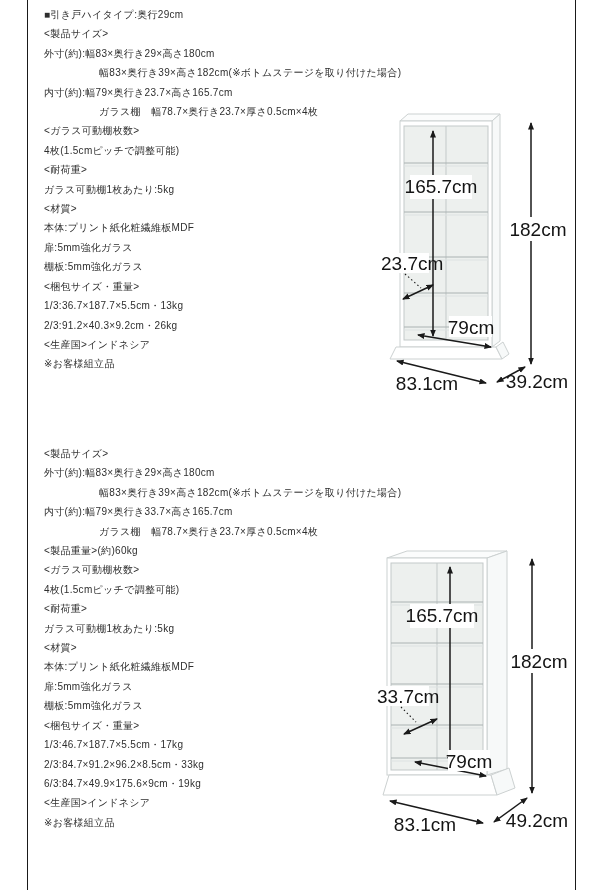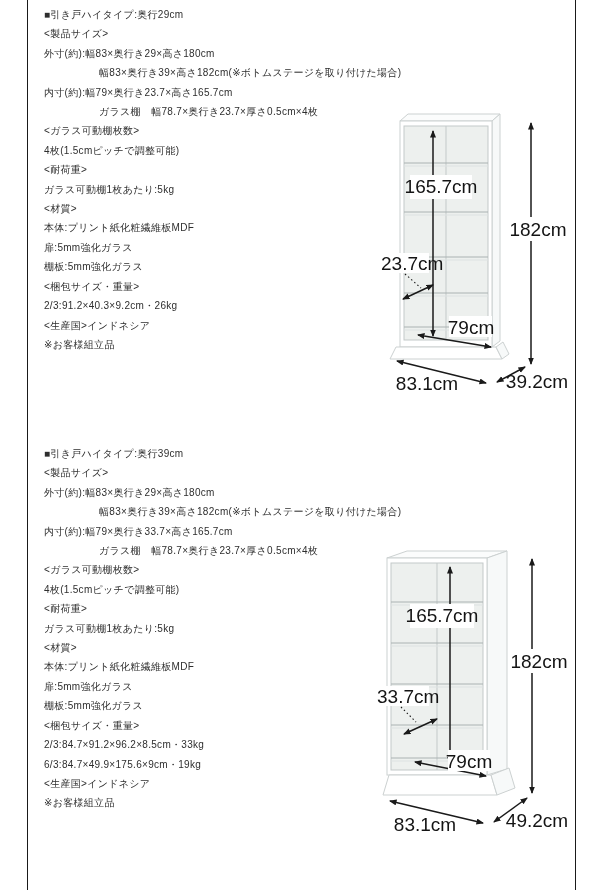--- a/index.html
+++ b/index.html
@@ -49,43 +49,45 @@
         <div class="spec-line indent">ガラス棚　幅78.7×奥行き23.7×厚さ0.5cm×4枚</div>
         <div class="spec-line">&lt;ガラス可動棚枚数&gt;</div>
         <div class="spec-line">4枚(1.5cmピッチで調整可能)</div>
         <div class="spec-line">&lt;耐荷重&gt;</div>
         <div class="spec-line">ガラス可動棚1枚あたり:5kg</div>
         <div class="spec-line">&lt;材質&gt;</div>
         <div class="spec-line">本体:プリント紙化粧繊維板MDF</div>
         <div class="spec-line">扉:5mm強化ガラス</div>
         <div class="spec-line">棚板:5mm強化ガラス</div>
         <div class="spec-line">&lt;梱包サイズ・重量&gt;</div>
+        <div class="spec-line">1/3:36.7×187.7×5.5cm・13kg</div>
         <div class="spec-line">2/3:91.2×40.3×9.2cm・26kg</div>
         <div class="spec-line">&lt;生産国&gt;インドネシア</div>
         <div class="spec-line">※お客様組立品</div>
       </div>
   </div>
 
   <div class="spec sec2">
-    <div class="spec-line">■引き戸ハイタイプ:奥行39cm</div>
     <div>
         <div class="spec-line">&lt;製品サイズ&gt;</div>
         <div class="spec-line">外寸(約):幅83×奥行き29×高さ180cm</div>
         <div class="spec-line indent">幅83×奥行き39×高さ182cm(※ボトムステージを取り付けた場合)</div>
         <div class="spec-line">内寸(約):幅79×奥行き33.7×高さ165.7cm</div>
         <div class="spec-line indent">ガラス棚　幅78.7×奥行き23.7×厚さ0.5cm×4枚</div>
+        <div class="spec-line">&lt;製品重量&gt;(約)60kg</div>
         <div class="spec-line">&lt;ガラス可動棚枚数&gt;</div>
         <div class="spec-line">4枚(1.5cmピッチで調整可能)</div>
         <div class="spec-line">&lt;耐荷重&gt;</div>
         <div class="spec-line">ガラス可動棚1枚あたり:5kg</div>
         <div class="spec-line">&lt;材質&gt;</div>
         <div class="spec-line">本体:プリント紙化粧繊維板MDF</div>
         <div class="spec-line">扉:5mm強化ガラス</div>
         <div class="spec-line">棚板:5mm強化ガラス</div>
         <div class="spec-line">&lt;梱包サイズ・重量&gt;</div>
+        <div class="spec-line">1/3:46.7×187.7×5.5cm・17kg</div>
         <div class="spec-line">2/3:84.7×91.2×96.2×8.5cm・33kg</div>
         <div class="spec-line">6/3:84.7×49.9×175.6×9cm・19kg</div>
         <div class="spec-line">&lt;生産国&gt;インドネシア</div>
         <div class="spec-line">※お客様組立品</div>
       </div>
   </div>
 
   <svg class="diagram d1" width="194" height="296" viewBox="376 102 194 296">
     <defs>
       <marker id="ah1" markerWidth="8" markerHeight="7" refX="6.5" refY="3" orient="auto-start-reverse" markerUnits="userSpaceOnUse">

